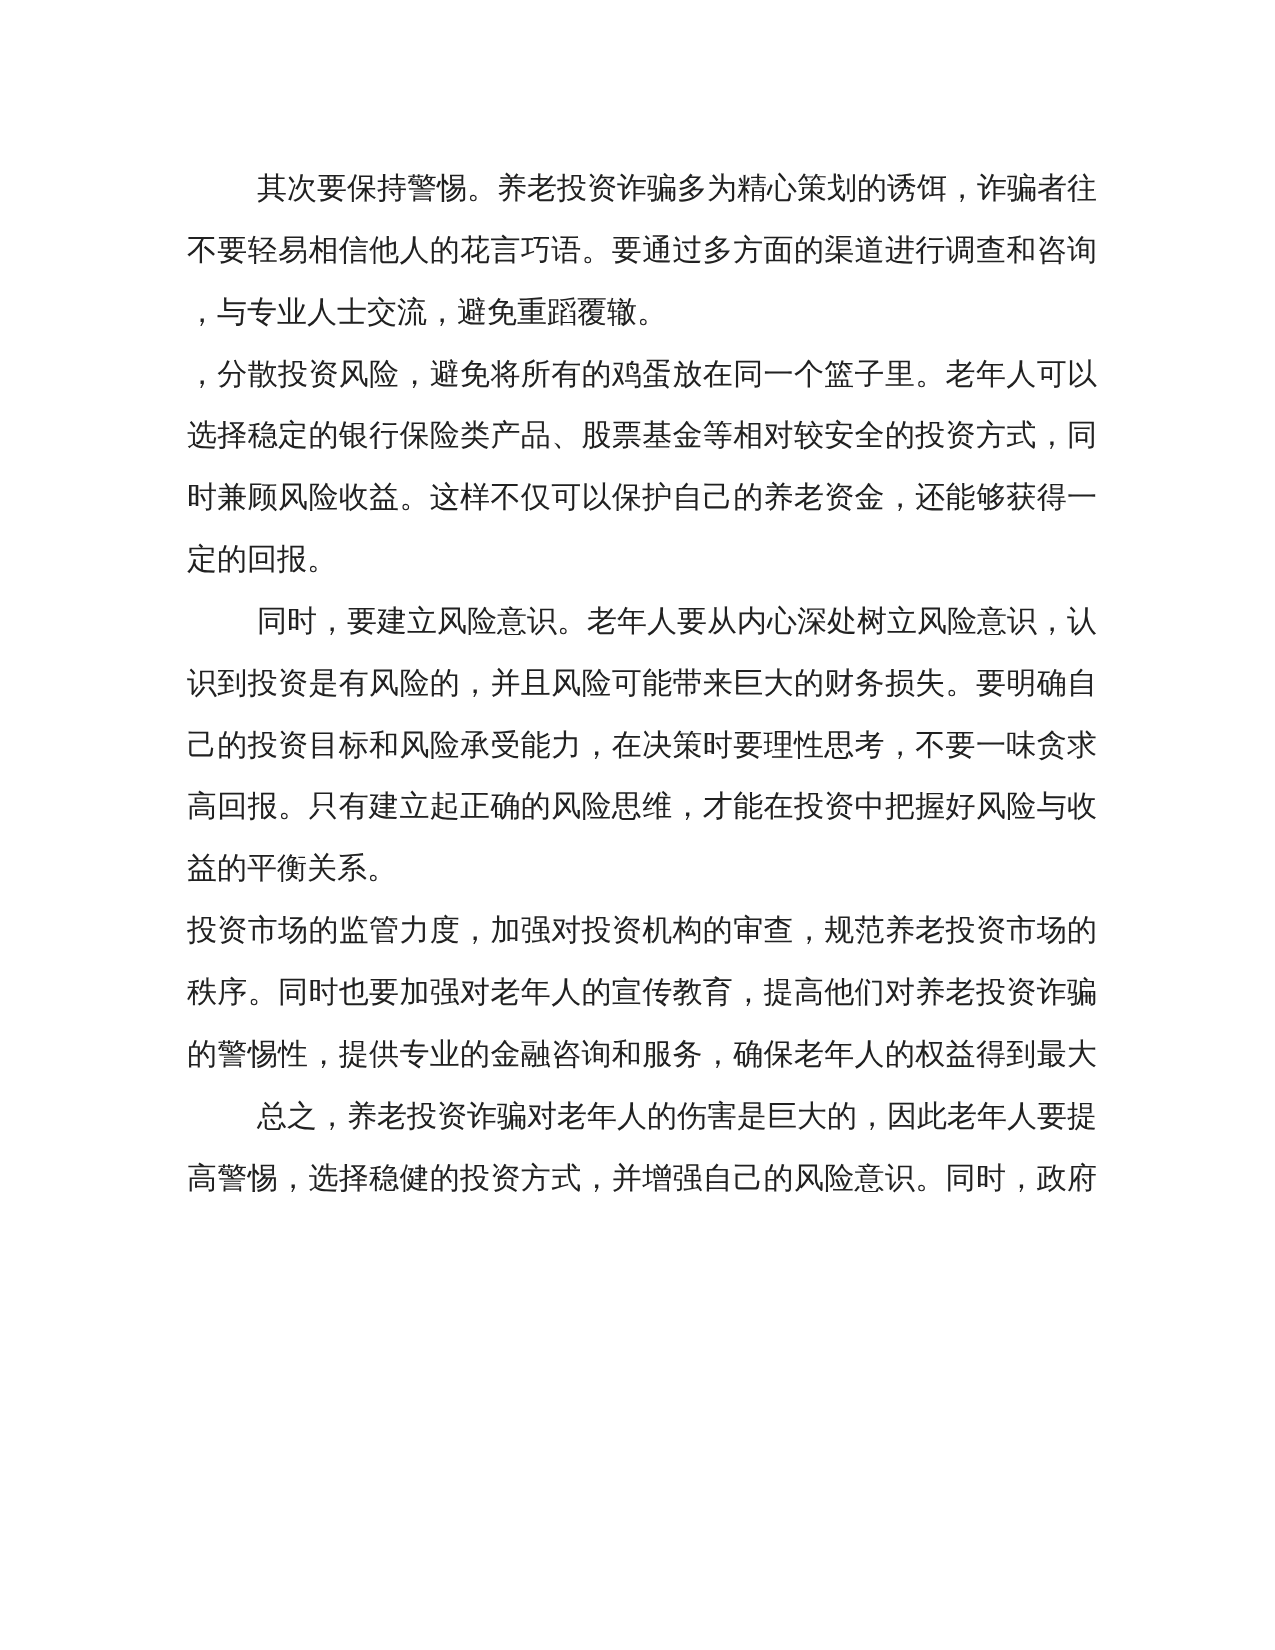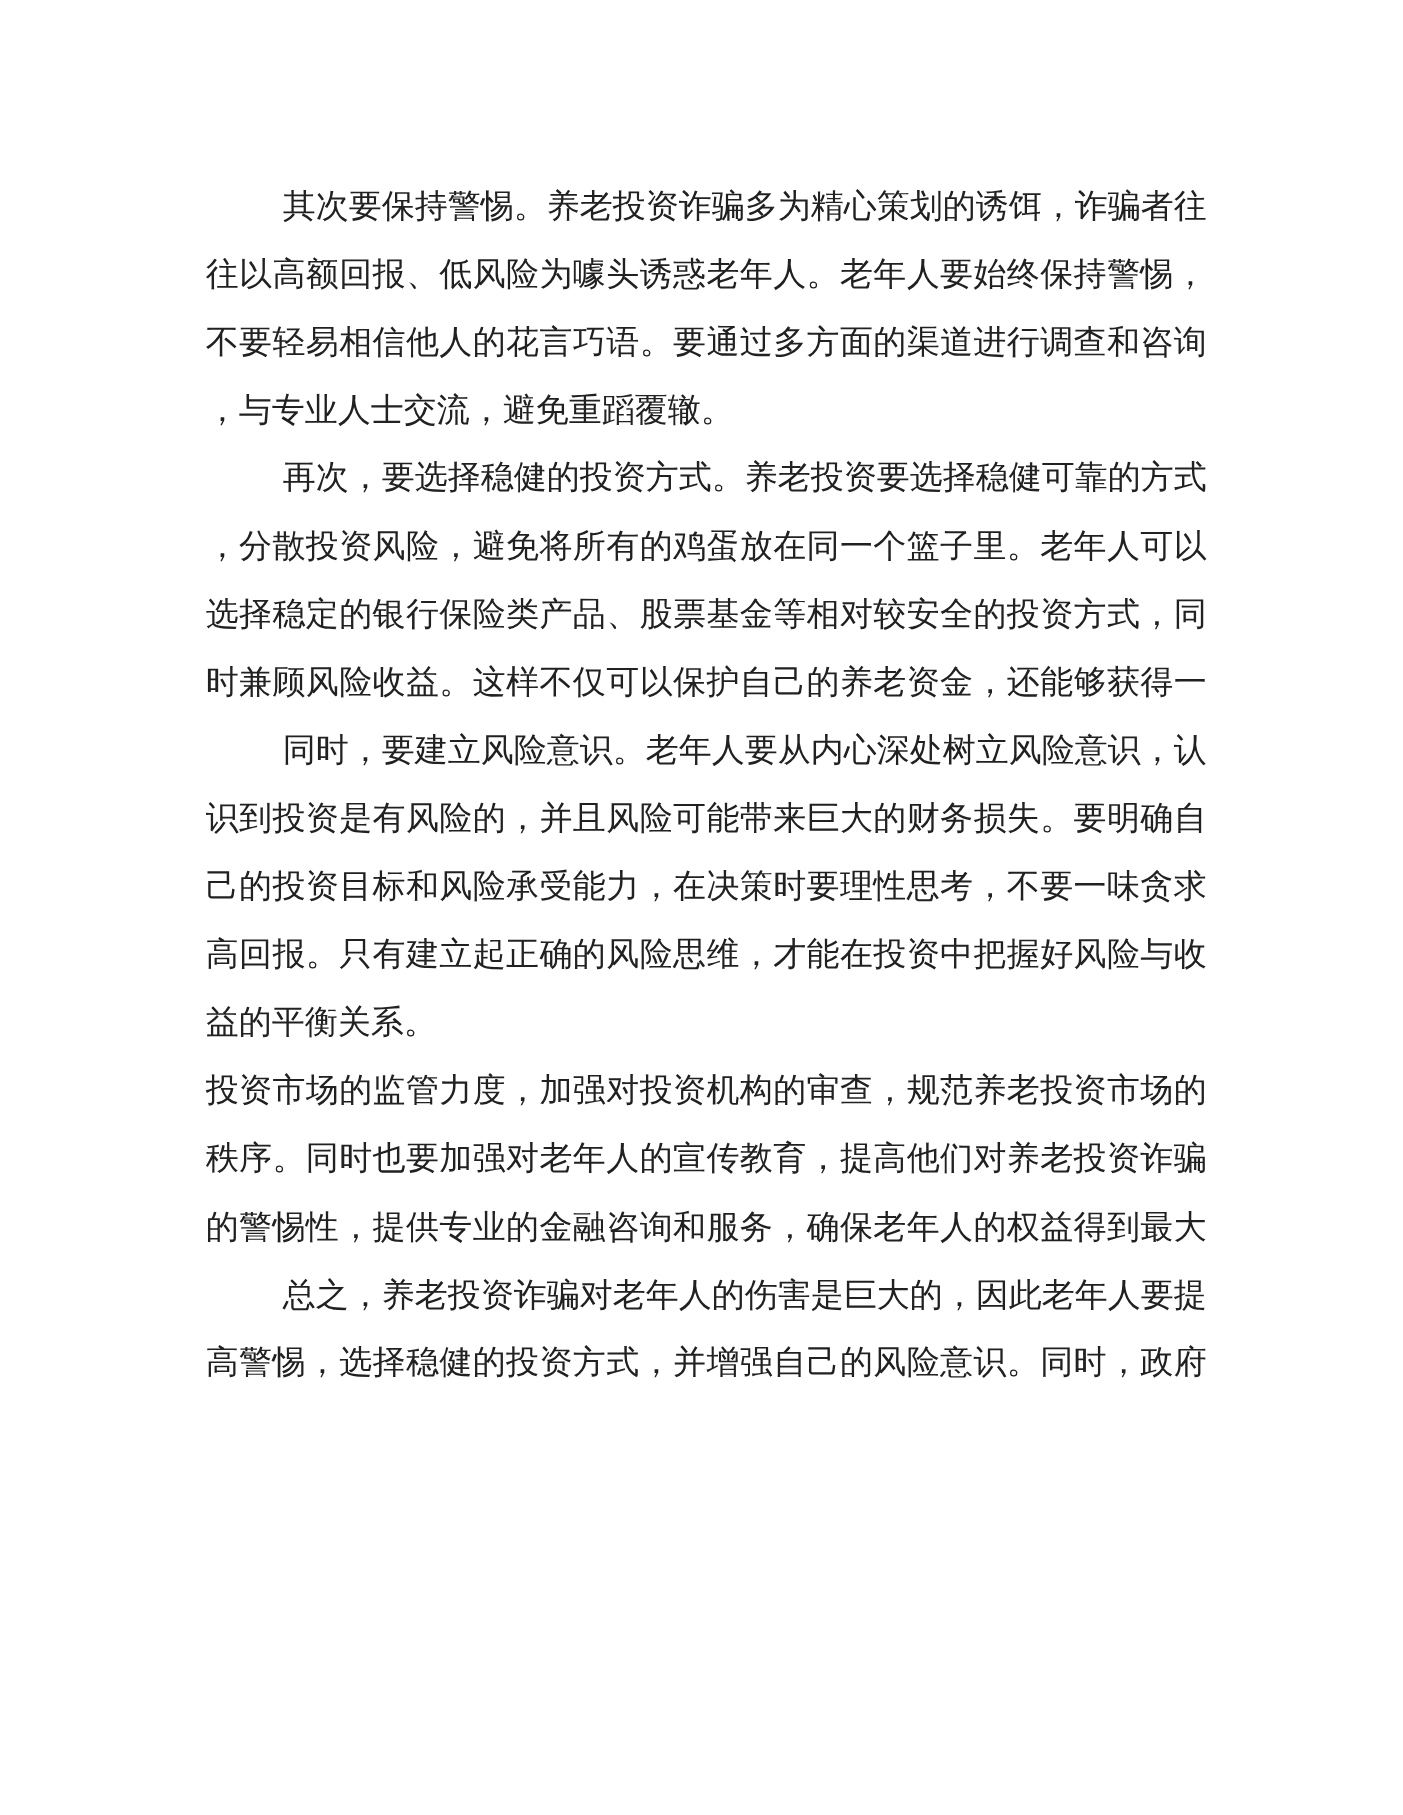--- a/index.html
+++ b/index.html
@@ -51,30 +51,29 @@
   }
 </style>
 </head>
 <body>
 
 <div class="page">
   <div class="text-block">
 
     <div class="para">
       <span class="line indent">其次要保持警惕。养老投资诈骗多为精心策划的诱饵，诈骗者往</span>
-      <span class="line">往以高额回报、低风险为噱头诱惑老年人。老年人要始终保持警惕，</span>
       <span class="line">不要轻易相信他人的花言巧语。要通过多方面的渠道进行调查和咨询</span>
       <span class="line last">，与专业人士交流，避免重蹈覆辙。</span>
     </div>
 
     <div class="para">
-      <span class="line indent">再次，要选择稳健的投资方式。养老投资要选择稳健可靠的方式</span>
       <span class="line">，分散投资风险，避免将所有的鸡蛋放在同一个篮子里。老年人可以</span>
       <span class="line">选择稳定的银行保险类产品、股票基金等相对较安全的投资方式，同</span>
       <span class="line">时兼顾风险收益。这样不仅可以保护自己的养老资金，还能够获得一</span>
+      <span class="line last">定的回报。</span>
     </div>
 
     <div class="para">
       <span class="line indent">同时，要建立风险意识。老年人要从内心深处树立风险意识，认</span>
       <span class="line">识到投资是有风险的，并且风险可能带来巨大的财务损失。要明确自</span>
       <span class="line">己的投资目标和风险承受能力，在决策时要理性思考，不要一味贪求</span>
       <span class="line">高回报。只有建立起正确的风险思维，才能在投资中把握好风险与收</span>
       <span class="line last">益的平衡关系。</span>
     </div>
 

